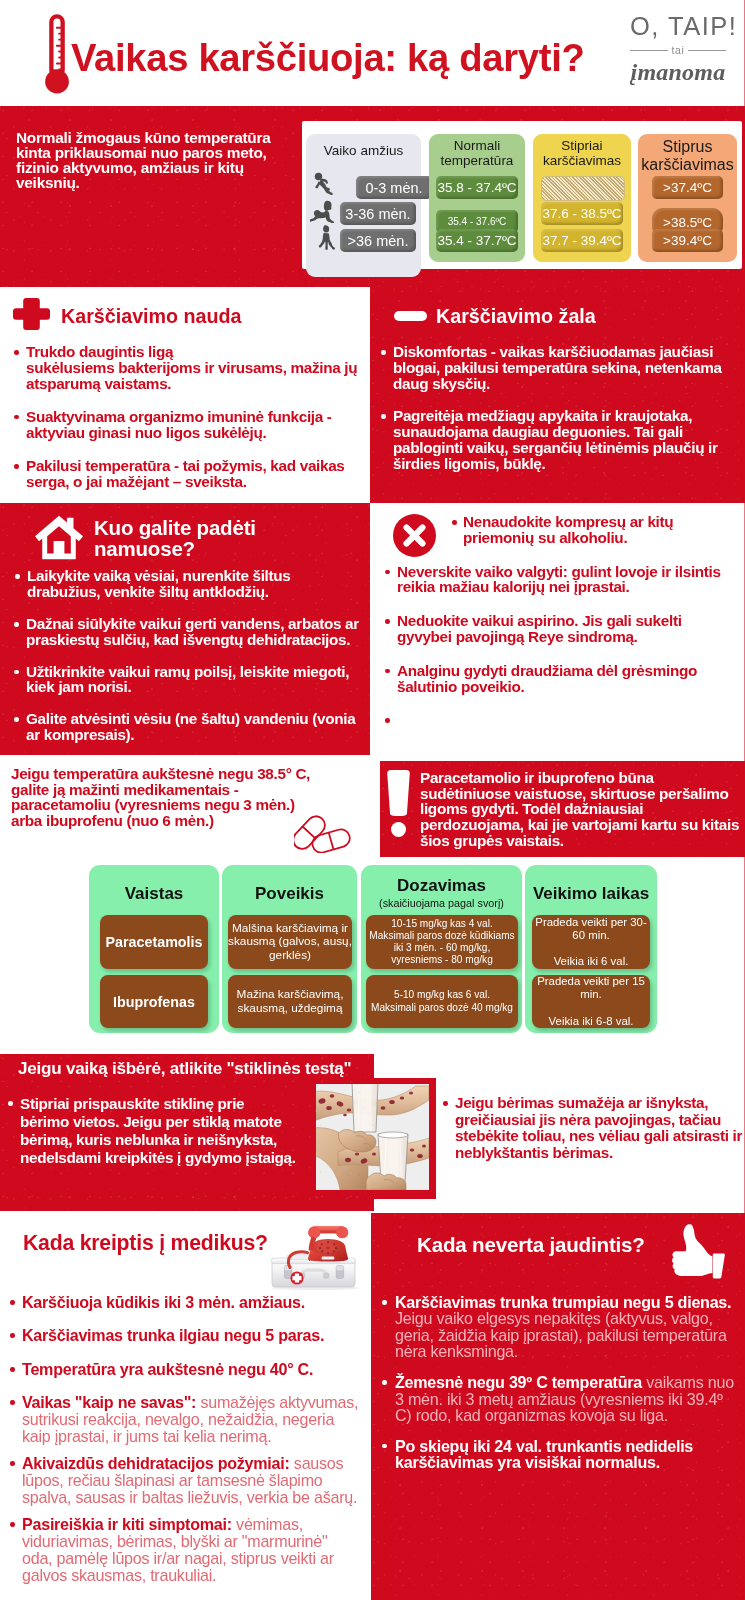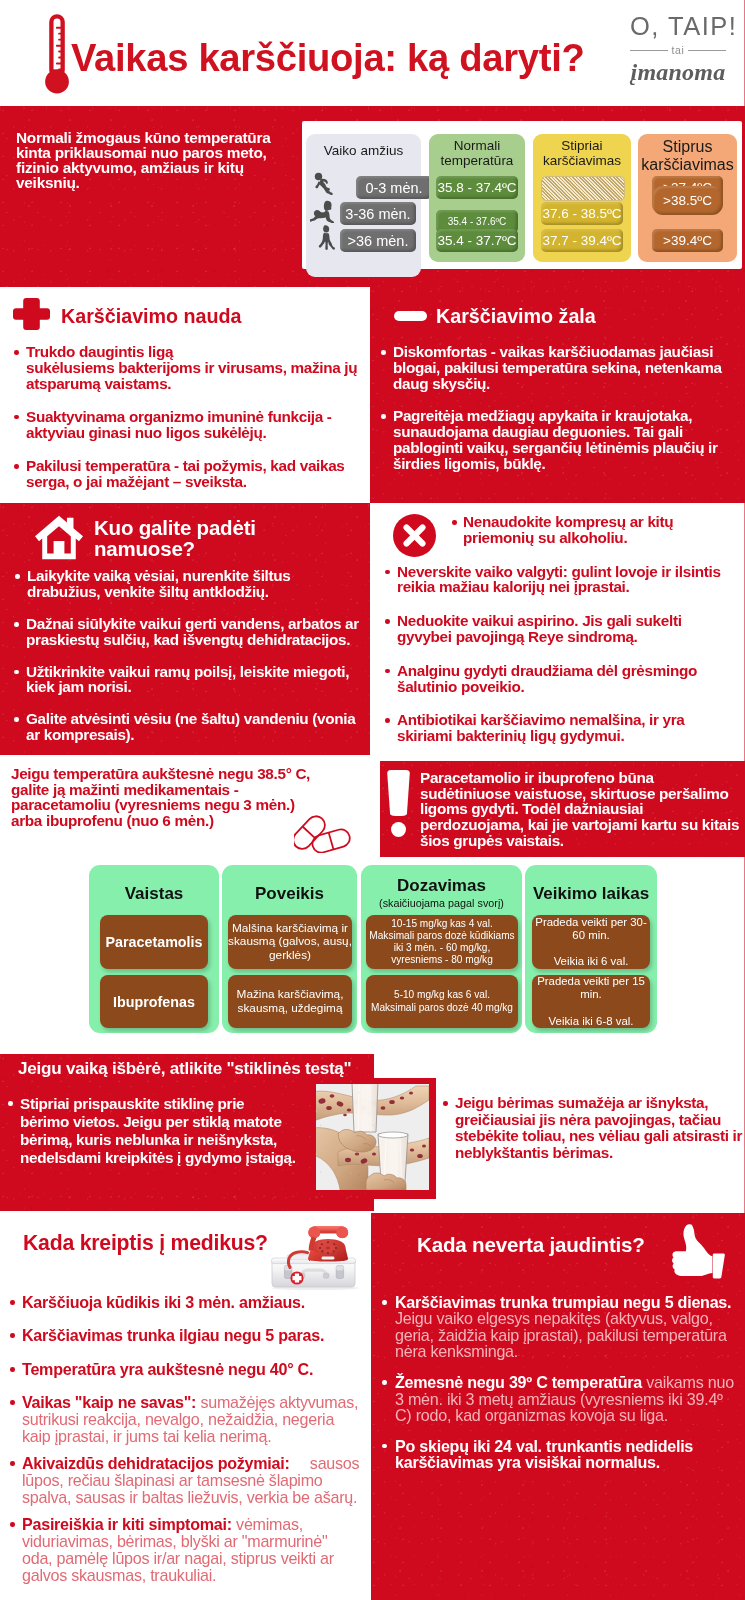--- a/index.html
+++ b/index.html
@@ -131,21 +131,21 @@
       <div class="tcol" style="left:231px;top:13px;width:98px;height:128px;background:#efd44f;">
         <h4 style="font-size:13.5px;padding-top:4px;">Stipriai karščiavimas</h4>
         <div class="tcell" style="left:8px;top:42px;width:82px;height:23px;background:repeating-linear-gradient(45deg,#f3ead0 0 1.2px,#c2a86a 1.2px 2.4px);box-shadow:none;border:1px solid #d3bd7e;"></div>
         <div class="tcell" style="left:8px;top:68px;width:82px;height:23px;background:#d3b42f;font-size:13.5px;">37.6 - 38.5ºC</div>
         <div class="tcell" style="left:8px;top:95px;width:82px;height:23px;background:#d3b42f;font-size:13.5px;">37.7 - 39.4ºC</div>
       </div>
 
       <div class="tcol" style="left:336px;top:13px;width:99px;height:128px;background:#f4a878;">
         <h4 style="font-size:16px;padding-top:4px;">Stiprus karščiavimas</h4>
         <div class="tcell" style="left:14px;top:42px;width:71px;height:23px;background:#b4672d;font-size:13.5px;">&gt;37.4ºC</div>
-        <div class="tcell" style="left:14px;top:52px;width:71px;height:29px;background:#b4672d;font-size:13.5px;border-radius:11px;">&gt;38.5ºC</div>
+        <div class="tcell" style="left:14px;top:74px;width:71px;height:29px;background:#b4672d;font-size:13.5px;border-radius:11px;">&gt;38.5ºC</div>
         <div class="tcell" style="left:14px;top:95px;width:71px;height:23px;background:#b4672d;font-size:13.5px;">&gt;39.4ºC</div>
       </div>
     </div>
   </div>
 
   <div class="abs" style="left:0;top:287px;width:370px;height:216px;background:#fff;">
     <svg class="abs" width="37" height="32" viewBox="0 0 37 32" style="left:13px;top:11px;">
       <path d="M13.2 0h10.6a3 3 0 0 1 3 3v7.2H34a3 3 0 0 1 3 3v5.6a3 3 0 0 1-3 3h-7.2V29a3 3 0 0 1-3 3H13.2a3 3 0 0 1-3-3v-7.2H3a3 3 0 0 1-3-3v-5.6a3 3 0 0 1 3-3h7.2V3a3 3 0 0 1 3-3z" fill="#cf0a1f"></path>
     </svg>
     <div class="abs sec-title" style="left:61px;top:16.5px;color:#cf0a1f;font-size:19.7px;line-height:24px;">Karščiavimo nauda</div>
@@ -229,21 +229,20 @@
       <li style="padding-left:17px;margin-bottom:18px;">
         <span class="bullet" style="left:5px;top:6px;width:4.6px;height:4.6px;background:#cf0a1f;"></span>
         <span style="white-space:pre-line;">Neduokite vaikui aspirino. Jis gali sukelti gyvybei pavojingą Reye sindromą.</span>
       </li>
       <li style="padding-left:17px;margin-bottom:18px;">
         <span class="bullet" style="left:5px;top:6px;width:4.6px;height:4.6px;background:#cf0a1f;"></span>
         <span style="white-space:pre-line;">Analginu gydyti draudžiama dėl grėsmingo šalutinio poveikio.</span>
       </li>
       <li style="padding-left:17px;">
         <span class="bullet" style="left:5px;top:6px;width:4.6px;height:4.6px;background:#cf0a1f;"></span>
-        <span style="white-space:pre-line;">Antibiotikai karščiavimo nemalšina, ir yra skiriami bakterinių ligų gydymui.</span>
       </li>
     </ul>
   </div>
 
   <div class="abs" style="left:0;top:756px;width:370px;height:101px;background:#fff;">
     <div class="abs" style="left:11px;top:10px;width:300px;color:#cf0a1f;font-size:15.3px;font-weight:bold;line-height:15.6px;letter-spacing:-.32px;">
       <div>Jeigu temperatūra aukštesnė negu 38.5° C,</div>
       <div>galite ją mažinti  medikamentais -</div>
       <div>paracetamoliu (vyresniems negu 3 mėn.)</div>
       <div>arba ibuprofenu (nuo 6 mėn.)</div>
@@ -495,21 +494,21 @@
         <b>Temperatūra yra aukštesnė negu 40° C.</b><span style="color:#e16a74;white-space:pre-line;"></span>
       </li>
       <li style="padding-left:17px;margin-bottom:10px;">
         <span class="bullet" style="left:5px;top:6px;width:4.6px;height:4.6px;background:#cf0a1f;"></span>
         <b>Vaikas "kaip ne savas":</b><span style="color:#e16a74;white-space:pre-line;">  sumažėjęs aktyvumas,
 sutrikusi reakcija, nevalgo, nežaidžia, negeria
 kaip įprastai, ir jums tai kelia nerimą.</span>
       </li>
       <li style="padding-left:17px;margin-bottom:10px;">
         <span class="bullet" style="left:5px;top:6px;width:4.6px;height:4.6px;background:#cf0a1f;"></span>
-        <b>Akivaizdūs dehidratacijos požymiai:</b><span style="color:#e16a74;white-space:pre-line;margin-left:16px;"> sausos
+        <b>Akivaizdūs dehidratacijos požymiai:</b><span style="color:#e16a74;white-space:pre-line;"> sausos
 lūpos, rečiau šlapinasi ar tamsesnė šlapimo
 spalva, sausas ir baltas liežuvis, verkia be ašarų.</span>
       </li>
       <li style="padding-left:17px;">
         <span class="bullet" style="left:5px;top:6px;width:4.6px;height:4.6px;background:#cf0a1f;"></span>
         <b>Pasireiškia ir kiti simptomai:</b><span style="color:#e16a74;white-space:pre-line;"> vėmimas,
 viduriavimas, bėrimas, blyški ar "marmurinė"
 oda, pamėlę lūpos ir/ar nagai, stiprus veikti ar
 galvos skausmas, traukuliai.</span>
       </li>

